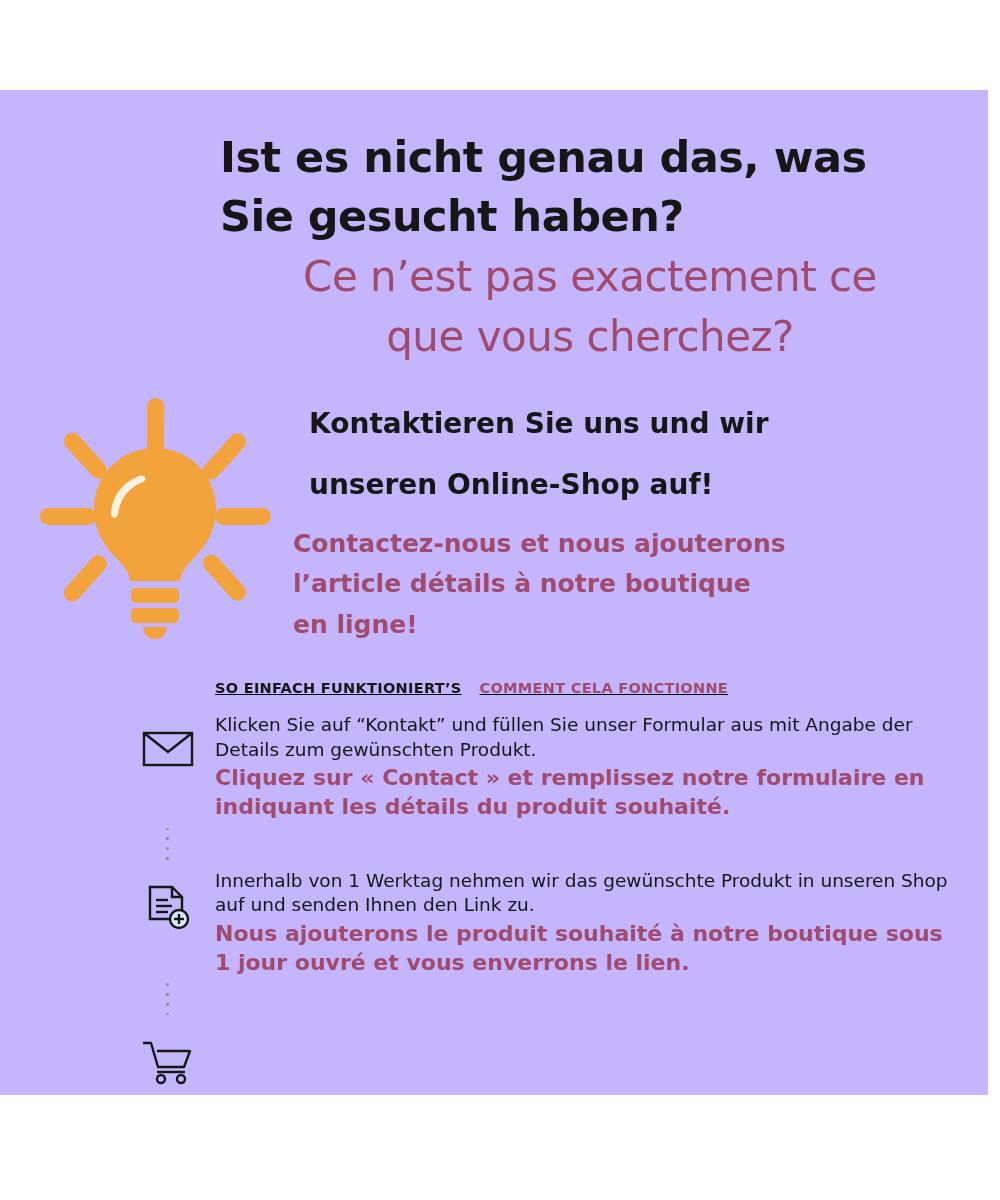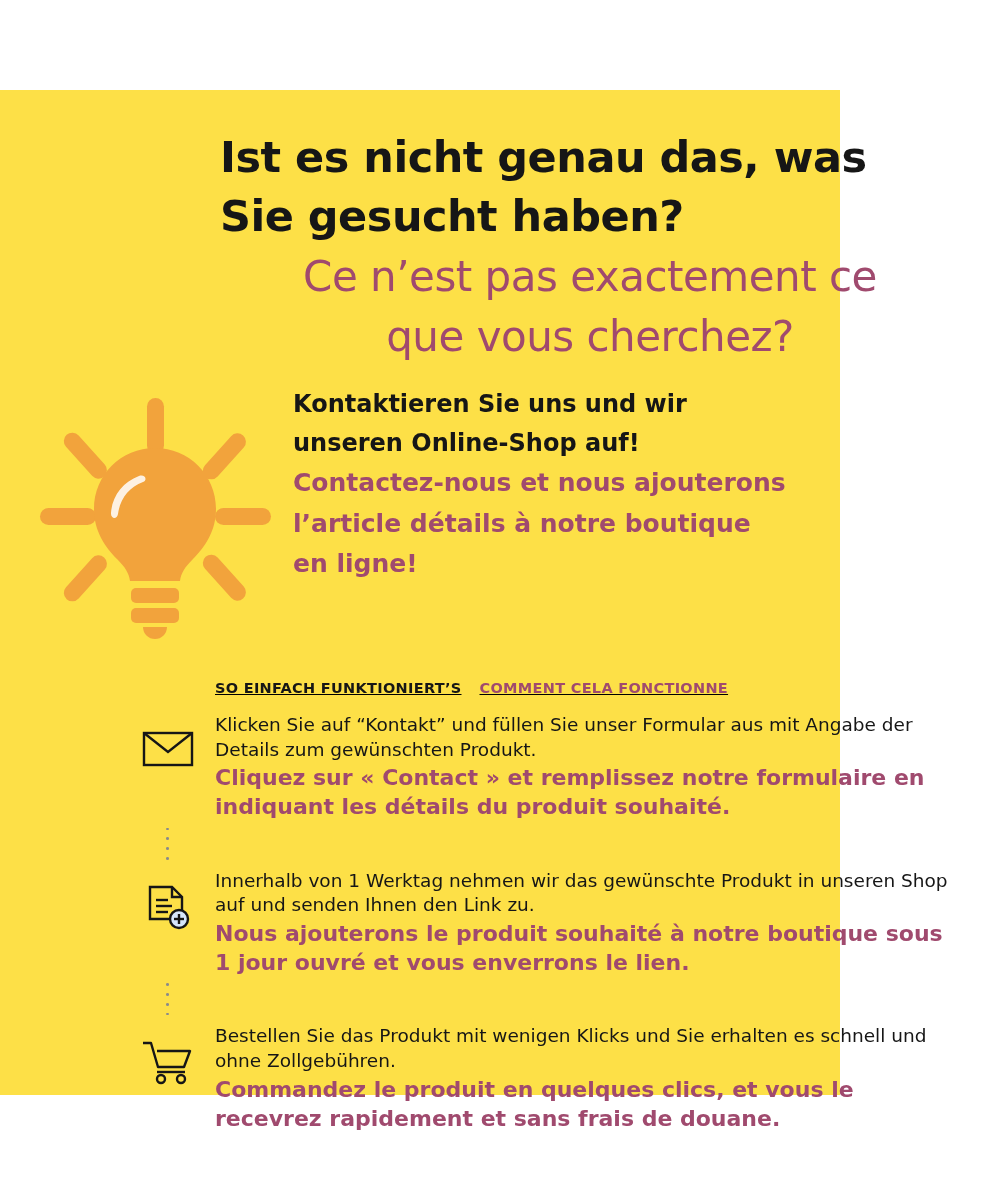--- a/index.html
+++ b/index.html
@@ -16,23 +16,23 @@
   .page {
     position: relative;
     width: 1000px;
     height: 1200px;
     background: #ffffff;
   }
   .panel {
     position: absolute;
     left: 0;
     top: 90px;
-    width: 840px;
+    width: 988px;
     height: 1005px;
-    background: #fde047;
+    background: #c4b5fd;
   }
 
   
   .headline-wrap {
     position: absolute;
     left: 220px;
     top: 38px;
     width: 740px;
   }
   .head-de {
@@ -66,24 +66,24 @@
 
   
   .intro {
     position: absolute;
     left: 293px;
     top: 295px;
     width: 620px;
   }
   .intro-de {
     font-weight: bold;
-    font-size: 24px;
+    font-size: 28px;
     line-height: 1.62;
     color: #161616;
-    margin: 0;
+    margin: 16px;
   }
   .intro-fr {
     font-weight: bold;
     font-size: 25px;
     line-height: 1.63;
     color: #a04a6e;
     margin: 0;
   }
 
   
@@ -267,21 +267,17 @@
 
       <div class="step">
         <div class="step-icon">
           <svg width="54" height="46" viewBox="0 0 54 46" xmlns="http://www.w3.org/2000/svg">
             <path d="M2 4 h8 l7 24 h26 l6 -16 h-33" fill="none" stroke="#161616" stroke-width="2.4" stroke-linejoin="round"></path>
             <line x1="16" y1="33" x2="44" y2="33" stroke="#161616" stroke-width="2.4"></line>
             <circle cx="20" cy="40" r="4" fill="none" stroke="#161616" stroke-width="2.4"></circle>
             <circle cx="40" cy="40" r="4" fill="none" stroke="#161616" stroke-width="2.4"></circle>
           </svg>
         </div>
-        <div class="step-text">
-          <p class="step-de">Bestellen Sie das Produkt mit wenigen Klicks und Sie erhalten es schnell und ohne Zollgebühren.</p>
-          <p class="step-fr">Commandez le produit en quelques clics, et vous le recevrez rapidement et sans frais de douane.</p>
-        </div>
       </div>
 
     </div>
   </div>
 </div>
 
 </body></html>

